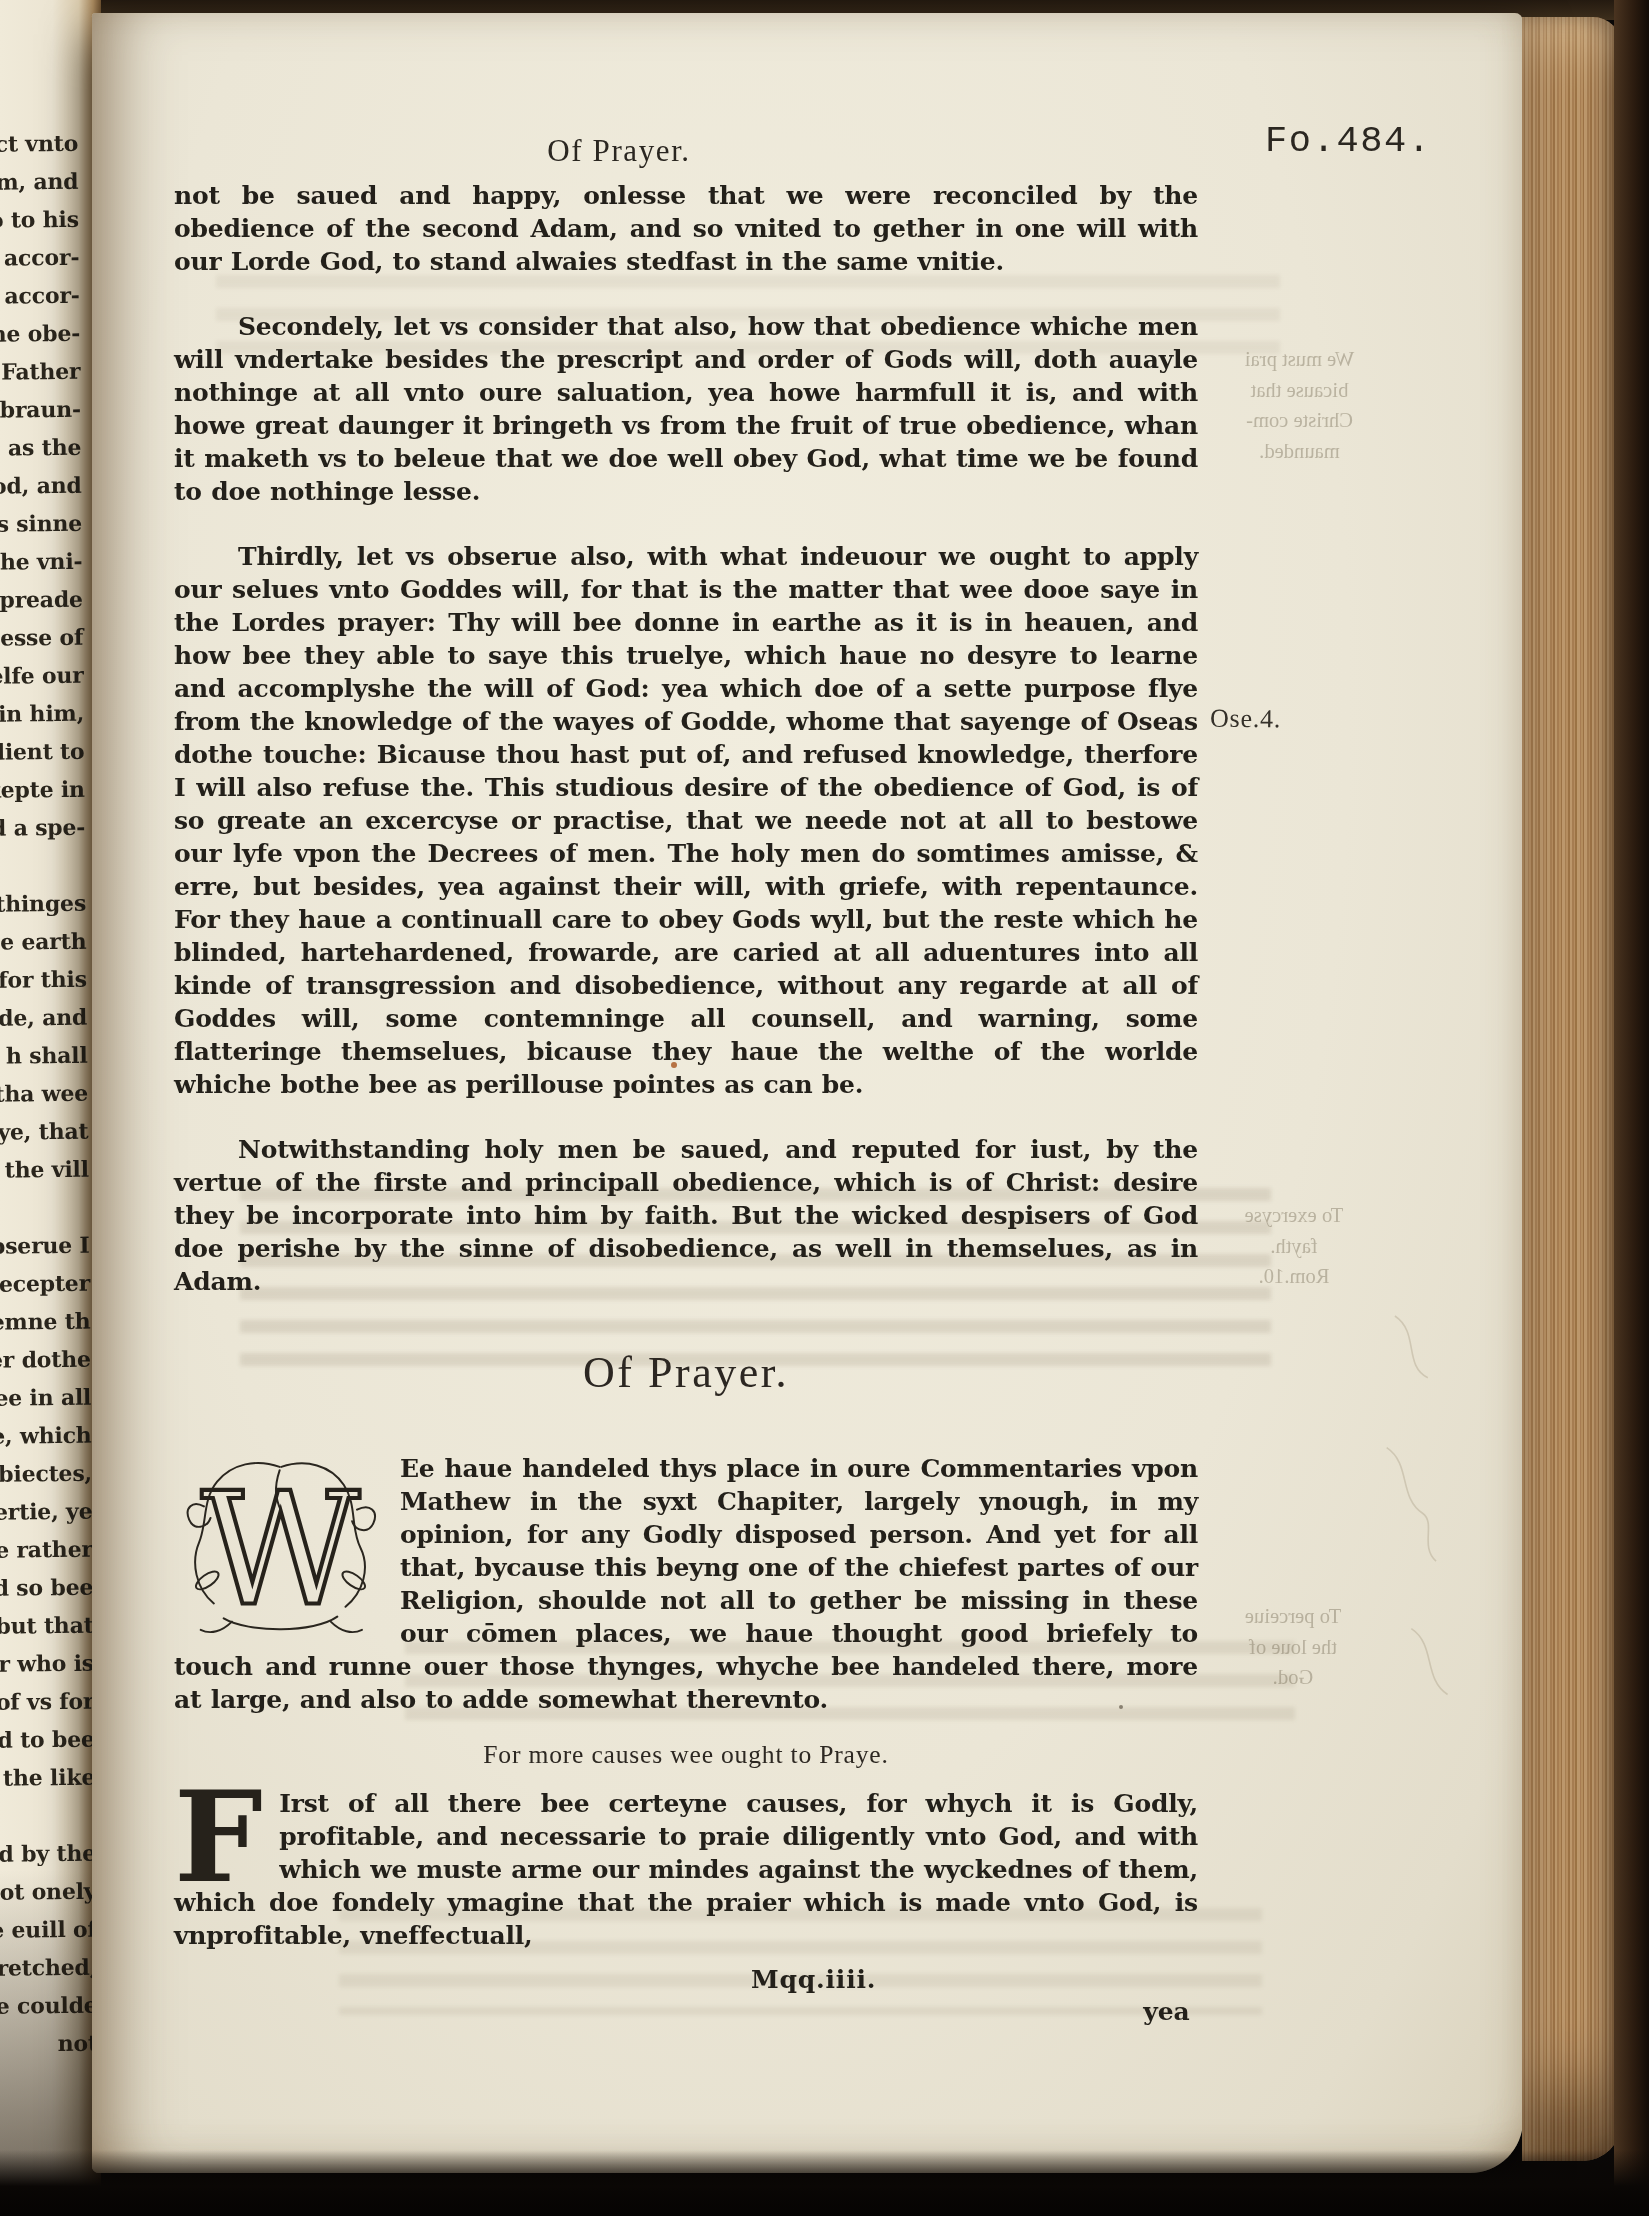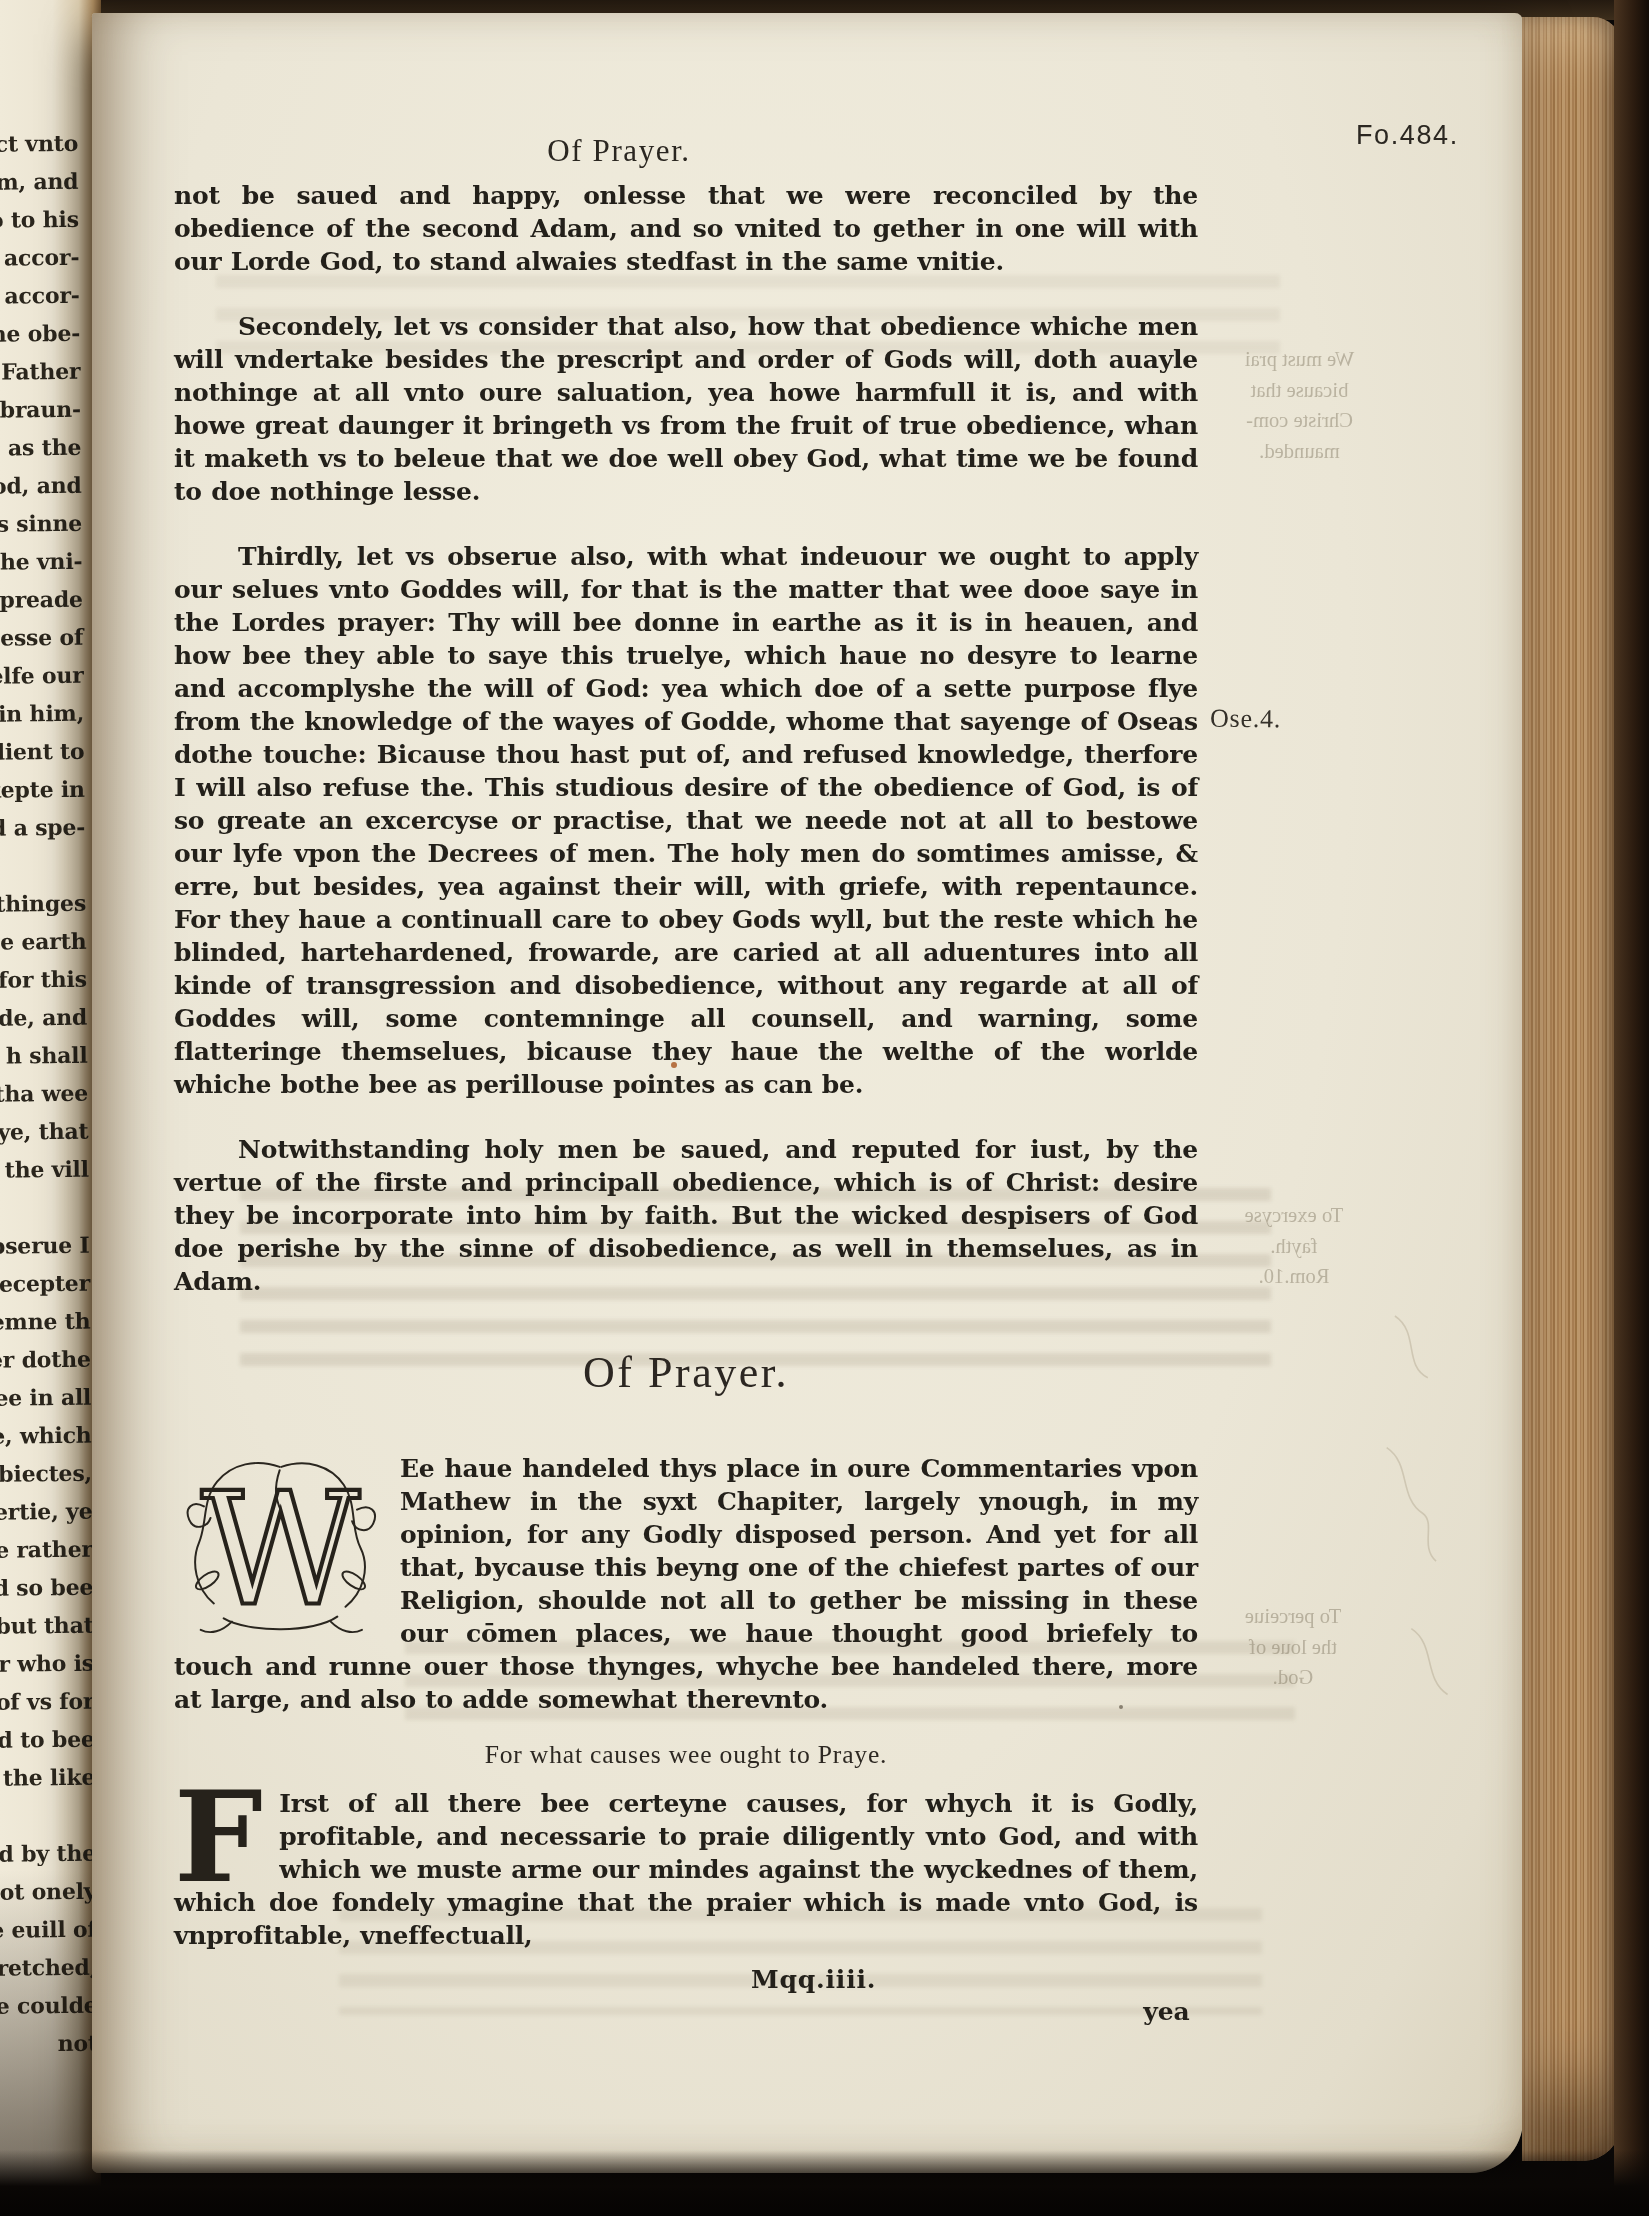--- a/index.html
+++ b/index.html
@@ -38,22 +38,22 @@
   .g1{left:148px;top:1175px;width:1031px;height:191px;opacity:.8;}
   .g2{left:313px;top:1628px;width:890px;height:92px;opacity:.65;}
   .g3{left:247px;top:1895px;width:923px;height:107px;opacity:.55;}
   .speck{position:absolute;border-radius:50%;}
   .s1{left:579px;top:1049px;width:5.8px;height:5.8px;background:#a9551e;opacity:.8;}
   .s2{left:1027px;top:1692px;width:4.1px;height:4.1px;background:#4c4334;opacity:.6;}
   
   .text-column{position:absolute;left:82px;top:116px;width:1024px;color:#221f19;}
   .running-title{width:890px;text-align:center;font-family:"Liberation Serif",serif;
                  font-size:31px;line-height:43px;letter-spacing:1.6px;color:#2b2721;margin-bottom:6.6px;}
-  .folio{position:absolute;left:1264px;top:107px;font-family:Liberation Sans, sans-serif;
-         font-size:27px;letter-spacing:1.6px;color:#2b2721;}
+  .folio{position:absolute;left:1173px;top:107px;font-family:Liberation Mono, monospace;
+         font-size:37px;letter-spacing:1.6px;color:#2b2721;}
   .para{margin:0 0 11.5px;font-weight:700;font-size:25px;line-height:33px;
         letter-spacing:-0.2px;word-spacing:0.8px;text-align:justify;color:#23201a;}
   .indent{text-indent:64px;margin-top:32px;}
   .section-heading{font-family:"Liberation Serif",serif;font-weight:400;font-size:44px;
                    letter-spacing:2.5px;text-align:center;color:#2c2722;margin:49px 0 54px;}
   .sub-heading{font-family:"Liberation Serif",serif;font-weight:400;font-size:25.6px;
                letter-spacing:0.8px;text-align:center;color:#2d2822;margin:13px 0 16.5px;}
   .w-para .w-initial{float:left;width:213px;height:186px;margin:5px 13px 3.3px 0;}
   .clear{clear:both;}
   .f-para .f-initial{float:left;width:97px;height:71px;margin:1.6px 8.2px 0 0;
@@ -170,21 +170,21 @@
               <ellipse cx="40" cy="150" rx="16" ry="7" transform="rotate(-35 40 150)"></ellipse>
               <ellipse cx="218" cy="150" rx="16" ry="7" transform="rotate(35 218 150)"></ellipse>
             </g>
             <text x="129" y="178" text-anchor="middle" font-family="DejaVu Serif, serif" font-size="188" fill="none" stroke="#26221b" stroke-width="5">W</text>
           </svg>
         </div>
         <p class="para">Ee haue handeled thys place in oure Commentaries vpon Mathew in the syxt Chapiter, largely ynough, in my opinion, for any Godly disposed person. And yet for all that, bycause this beyng one of the chiefest partes of our Religion, shoulde not all to gether be missing in these our cōmen places, we haue thought good briefely to touch and runne ouer those thynges, whyche bee handeled there, more at large, and also to adde somewhat therevnto.</p>
         <div class="clear"></div>
       </div>
 
-      <h3 class="sub-heading">For what causes wee ought to Praye.</h3>
+      <h3 class="sub-heading">For more causes wee ought to Praye.</h3>
 
       <div class="f-para">
         <div class="f-initial">F</div>
         <p class="para">Irst of all there bee certeyne causes, for whych it is Godly, profitable, and necessarie to praie diligently vnto God, and with which we muste arme our mindes against the wyckednes of them, which doe fondely ymagine that the praier which is made vnto God, is vnprofitable, vneffectuall,</p>
         <div class="clear"></div>
       </div>
 
       <div class="sig-row">
         <span class="signature">Mqq.iiii.</span>
         <span class="catchword">yea</span>

